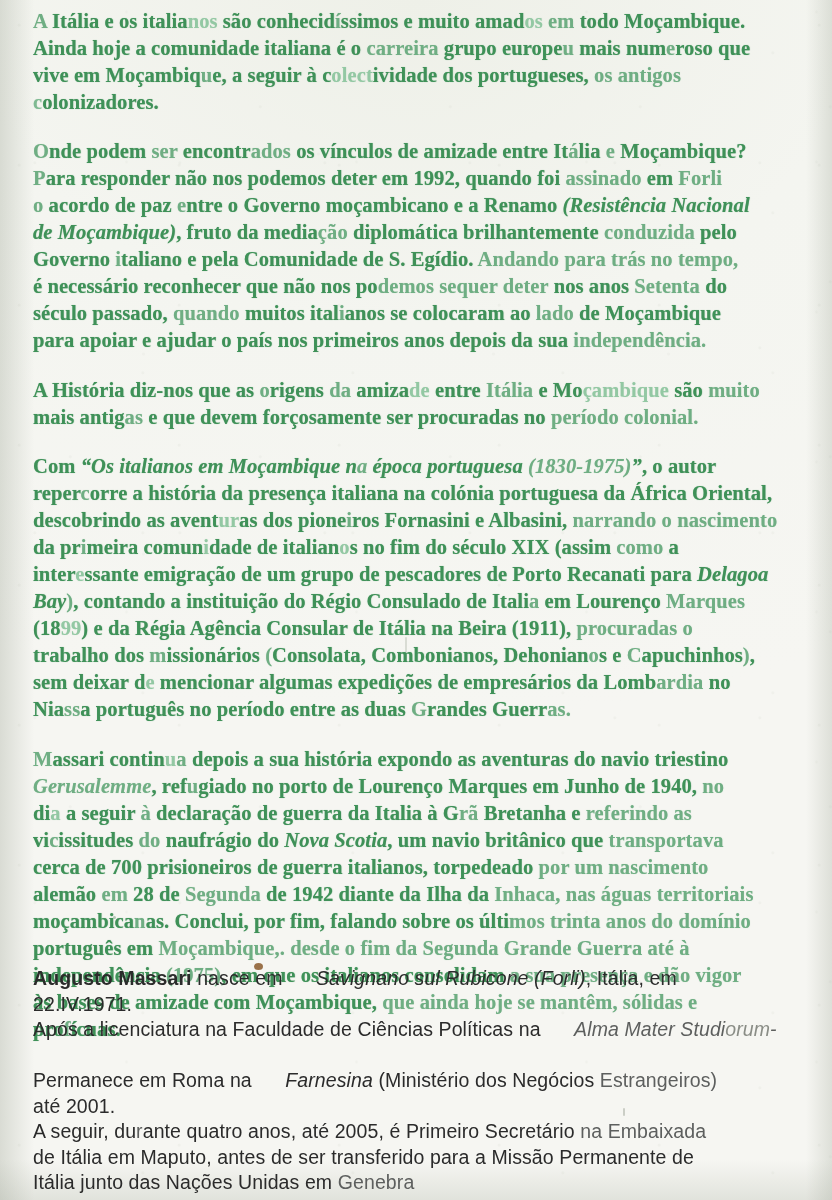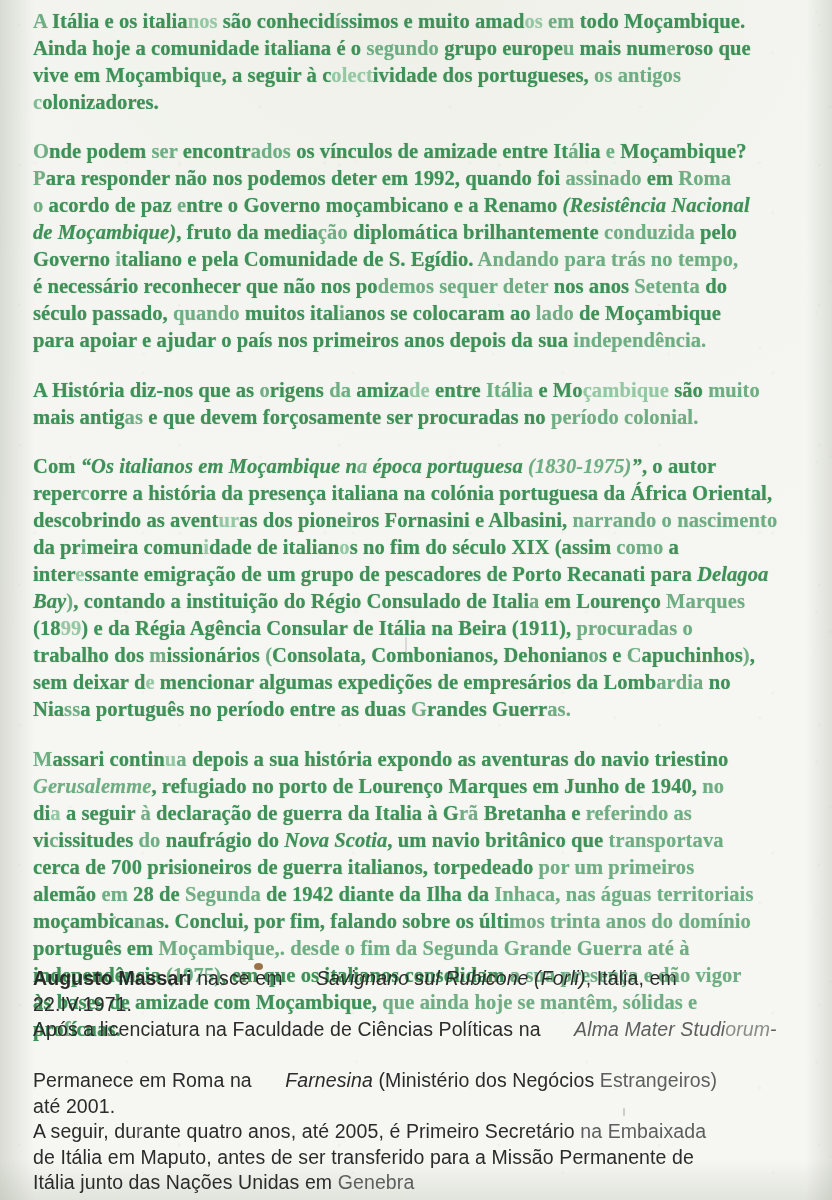--- a/index.html
+++ b/index.html
@@ -130,28 +130,28 @@
   <div class="speck" style="left:113px;top:916px;width:3px;height:3px;background:#6e9c78;opacity:.5;"></div>
   <div class="speck" style="left:405px;top:637px;width:2px;height:24px;background:#cfd3c9;opacity:.75;border-radius:1px;"></div>
   <div class="speck" style="left:623px;top:1108px;width:2px;height:8px;background:#b9bdb3;opacity:.7;border-radius:1px;"></div>
 
   <div class="content">
 
     <section class="blurb">
 
       <p>
         <span class="fade2">A</span> Itália e os italia<span class="fade3">nos</span> são conhecid<span class="fade2">í</span>ssimos e muito amad<span class="fade3">os</span> <span class="fade2">em</span> todo Moçambique.<br>
-        Ainda hoje a comunidade italiana é o <span class="fade2">segundo</span> grupo europe<span class="fade2">u</span> mais num<span class="fade2">e</span>roso que<br>
+        Ainda hoje a comunidade italiana é o <span class="fade2">carreira</span> grupo europe<span class="fade2">u</span> mais num<span class="fade2">e</span>roso que<br>
         vive em Moçambiq<span class="fade2">u</span>e, a seguir à c<span class="fade3">olect</span>ividade dos portugueses, <span class="fade2">os antigos</span><br>
         <span class="fade1">c</span>olonizadores.
       </p>
 
       <p class="p-long">
         <span class="fade2">O</span>nde podem <span class="fade2">ser</span> encontr<span class="fade2">ados</span> os vínculos de amizade entre It<span class="fade2">á</span>lia <span class="fade2">e</span> Moçambique?<br>
-        <span class="fade2">P</span>ara responder não nos podemos deter em 1992, quando foi <span class="fade2">assinado</span> em <span class="fade2">Roma</span><br>
+        <span class="fade2">P</span>ara responder não nos podemos deter em 1992, quando foi <span class="fade2">assinado</span> em <span class="fade2">Forli</span><br>
         <span class="fade2">o</span> acordo de paz <span class="fade2">e</span>ntre o Governo moçambicano e a Renamo <i>(Resistência Nacional</i><br>
         <i>de Moçambique)</i>, fruto da media<span class="fade2">ção</span> diplomática brilhantemente <span class="fade2">conduzida</span> pelo<br>
         Governo <span class="fade2">i</span>taliano e pela Comunidade de S. Egídio. <span class="fade2">Andando para trás no tempo,</span><br>
         é necessário reconhecer que não nos po<span class="fade2">demos sequer deter</span> nos anos <span class="fade2">Setenta</span> do<br>
         século passado, <span class="fade2">quando</span> muitos ital<span class="fade2">i</span>anos se colocaram ao <span class="fade2">lado</span> de Moçambique<br>
         para apoiar e ajudar o país nos primeiros anos depois da sua <span class="fade2">independência.</span>
       </p>
 
       <p>
         A História diz-nos que as <span class="fade2">o</span>rigens <span class="fade2">da</span> amiza<span class="fade3">de</span> entre <span class="fade2">Itália</span> e Mo<span class="fade3">çambique</span> são <span class="fade2">muito</span><br>
@@ -169,21 +169,21 @@
         trabalho dos <span class="fade2">m</span>issionários <span class="fade2">(</span>Consolata, Combonianos, Dehonian<span class="fade2">o</span>s e <span class="fade2">C</span>apuchinhos<span class="fade2">)</span>,<br>
         sem deixar d<span class="fade3">e</span> mencionar algumas expedições de empresários da Lomb<span class="fade2">ardia</span> no<br>
         Nia<span class="fade2">ss</span>a português no período entre as duas <span class="fade2">G</span>randes Guerr<span class="fade2">as.</span>
       </p>
 
       <p>
         <span class="fade2">M</span>assari contin<span class="fade3">u</span><span class="fade2">a</span> depois a sua história expondo as aventuras do navio triestino<br>
         <i><span class="fade2">Gerusalemme</span></i>, ref<span class="fade2">u</span>giado no porto de Lourenço Marques em Junho de 1940, <span class="fade2">no</span><br>
         di<span class="fade3">a</span> a seguir <span class="fade2">à</span> declaração de guerra da Italia à G<span class="fade2">rã</span> Bretanha e <span class="fade2">referindo as</span><br>
         vi<span class="fade2">c</span>issitudes <span class="fade2">do</span> naufrágio do <i>Nova Scotia</i>, um navio britânico que <span class="fade2">transportava</span><br>
-        cerca de 700 prisioneiros de guerra italianos, torpedeado <span class="fade2">por um primeiros</span><br>
+        cerca de 700 prisioneiros de guerra italianos, torpedeado <span class="fade2">por um nascimento</span><br>
         alemão <span class="fade2">em</span> 28 de <span class="fade2">Segunda</span> de 1942 diante da Ilha da <span class="fade2">Inhaca, nas águas territoriais</span><br>
         moçambica<span class="fade2">n</span>as. Conclui, por fim, falando sobre os últi<span class="fade2">mos trinta anos do domínio</span><br>
         português em <span class="fade2">Moçambique,. desde o fim da Segunda Grande Guerra até à</span><br>
         independência <span class="fade2">(1975)</span>, em que os italianos consolidam <span class="fade2">a sua presença e dão vigor</span><br>
         às bases de amizade com Moçambique, <span class="fade2">que ainda hoje se mantêm, sólidas e</span><br>
         pro<span class="fade2">f</span>ícuas.
       </p>
 
     </section>
   </div>

